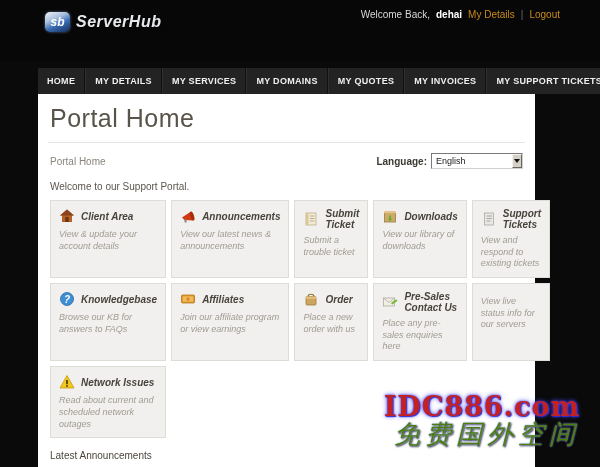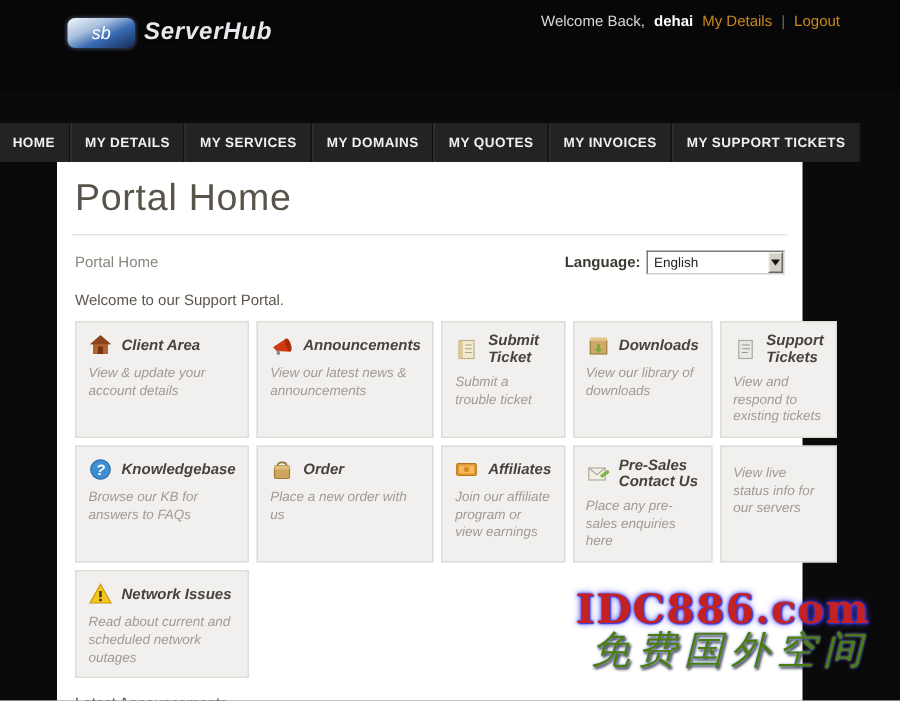--- a/index.html
+++ b/index.html
@@ -8,35 +8,35 @@
     background:#0a0a0a;
     font-family:"Liberation Sans","DejaVu Sans",sans-serif;
     position:relative;
     overflow:hidden;
   }
   
   .topbar { height:62px; background:#070707; }
   .topbar-inner { width:535px; margin-left:38px; height:62px; display:flex; align-items:flex-start; justify-content:space-between; }
   .logo { display:flex; align-items:center; margin-left:7px; margin-top:12px; }
   .logo-badge {
-    width:45px; height:20px; border-radius:5px;
+    width:25px; height:20px; border-radius:5px;
     background:linear-gradient(155deg,#f2f6fa 0%,#a9c0dd 35%,#3a6cb4 60%,#142c58 100%);
-    color:#fff; font-style:italic; font-weight:normal; font-size:12px;
+    color:#fff; font-style:italic; font-weight:bold; font-size:12px;
     display:flex; align-items:center; justify-content:center;
     box-shadow:0 0 3px rgba(160,190,255,.5);
   }
   .logo-text { margin-left:6px; font-size:16px; font-style:italic; font-weight:600; color:#e6e8ec; text-shadow:0 1px 2px #000; letter-spacing:.5px; }
   .top-links { margin-top:9px; padding-right:13px; font-size:10px; color:#d8d8d8; display:flex; align-items:center; gap:6px; }
   .top-links .username { font-weight:bold; color:#fff; }
   .top-links a { color:#c8891c; text-decoration:none; cursor:pointer; }
   .top-links .sep { color:#6a6a6a; }
   
   .wrapper { width:497px; margin-left:38px; }
   
-  .nav { margin-top:20px; height:26px; background:#a16207; display:flex; align-items:stretch;justify-content:center; }
+  .nav { margin-top:6px; height:26px; background:#a16207; display:flex; align-items:stretch; }
   .nav-item {
     display:flex; align-items:center; padding:0 9px;
     font-size:9px; font-weight:bold; color:#f0f0f0; letter-spacing:.3px;
     background:#232323; border-left:1px solid #2f2f2f; border-right:1px solid #101010;
     cursor:pointer; white-space:nowrap;
   }
   .nav-item:first-child { border-left:none; }
   
   .content { background:#ffffff; min-height:352px; padding:10px 10px 8px 10px; position:relative; }
   .page-title { font-size:25px; font-weight:normal; color:#595449; letter-spacing:.5px; padding-left:2px; }
@@ -213,39 +213,39 @@
             <text x="8" y="11.5" text-anchor="middle" font-family="Liberation Sans, sans-serif" font-size="10" font-weight="bold" fill="#ffffff">?</text>
           </svg>
           <span class="card-title">Knowledgebase</span>
         </div>
         <div class="card-desc">Browse our KB for answers to FAQs</div>
       </div>
 
       <div class="card">
         <div class="card-head">
           <svg class="card-icon" viewBox="0 0 16 16">
+            <rect x="1.5" y="4" width="13" height="8" rx="1" fill="#e59a2e" stroke="#b4751a" stroke-width="0.8"></rect>
+            <rect x="3" y="5.5" width="10" height="5" fill="#f2bb62"></rect>
+            <circle cx="8" cy="8" r="1.8" fill="#d98c22"></circle>
+          </svg>
+          <span class="card-title">Affiliates</span>
+        </div>
+        <div class="card-desc">Join our affiliate program or view earnings</div>
+      </div>
+
+      <div class="card">
+        <div class="card-head">
+          <svg class="card-icon" viewBox="0 0 16 16">
             <path d="M5 5.5 C5 2.5 11 2.5 11 5.5" fill="none" stroke="#8f7339" stroke-width="1.2"></path>
             <rect x="3" y="5.5" width="10" height="8.5" rx="1" fill="#cda55c" stroke="#9d7c3e" stroke-width="0.8"></rect>
             <rect x="3" y="5.5" width="10" height="2.5" fill="#e0bf7d"></rect>
           </svg>
           <span class="card-title">Order</span>
         </div>
         <div class="card-desc">Place a new order with us</div>
-      </div>
-
-      <div class="card">
-        <div class="card-head">
-          <svg class="card-icon" viewBox="0 0 16 16">
-            <rect x="1.5" y="4" width="13" height="8" rx="1" fill="#e59a2e" stroke="#b4751a" stroke-width="0.8"></rect>
-            <rect x="3" y="5.5" width="10" height="5" fill="#f2bb62"></rect>
-            <circle cx="8" cy="8" r="1.8" fill="#d98c22"></circle>
-          </svg>
-          <span class="card-title">Affiliates</span>
-        </div>
-        <div class="card-desc">Join our affiliate program or view earnings</div>
       </div>
 
       <div class="card">
         <div class="card-head">
           <svg class="card-icon" viewBox="0 0 16 16">
             <rect x="1.5" y="4" width="11" height="8" fill="#f1eee5" stroke="#b0ac9e" stroke-width="0.8"></rect>
             <path d="M1.5 4 L7 8.5 L12.5 4" fill="none" stroke="#b0ac9e" stroke-width="0.8"></path>
             <rect x="9" y="7" width="6.5" height="2.2" rx="0.6" fill="#7cb83f" transform="rotate(-35 12 8)"></rect>
           </svg>
           <span class="card-title">Pre-Sales Contact Us</span>

